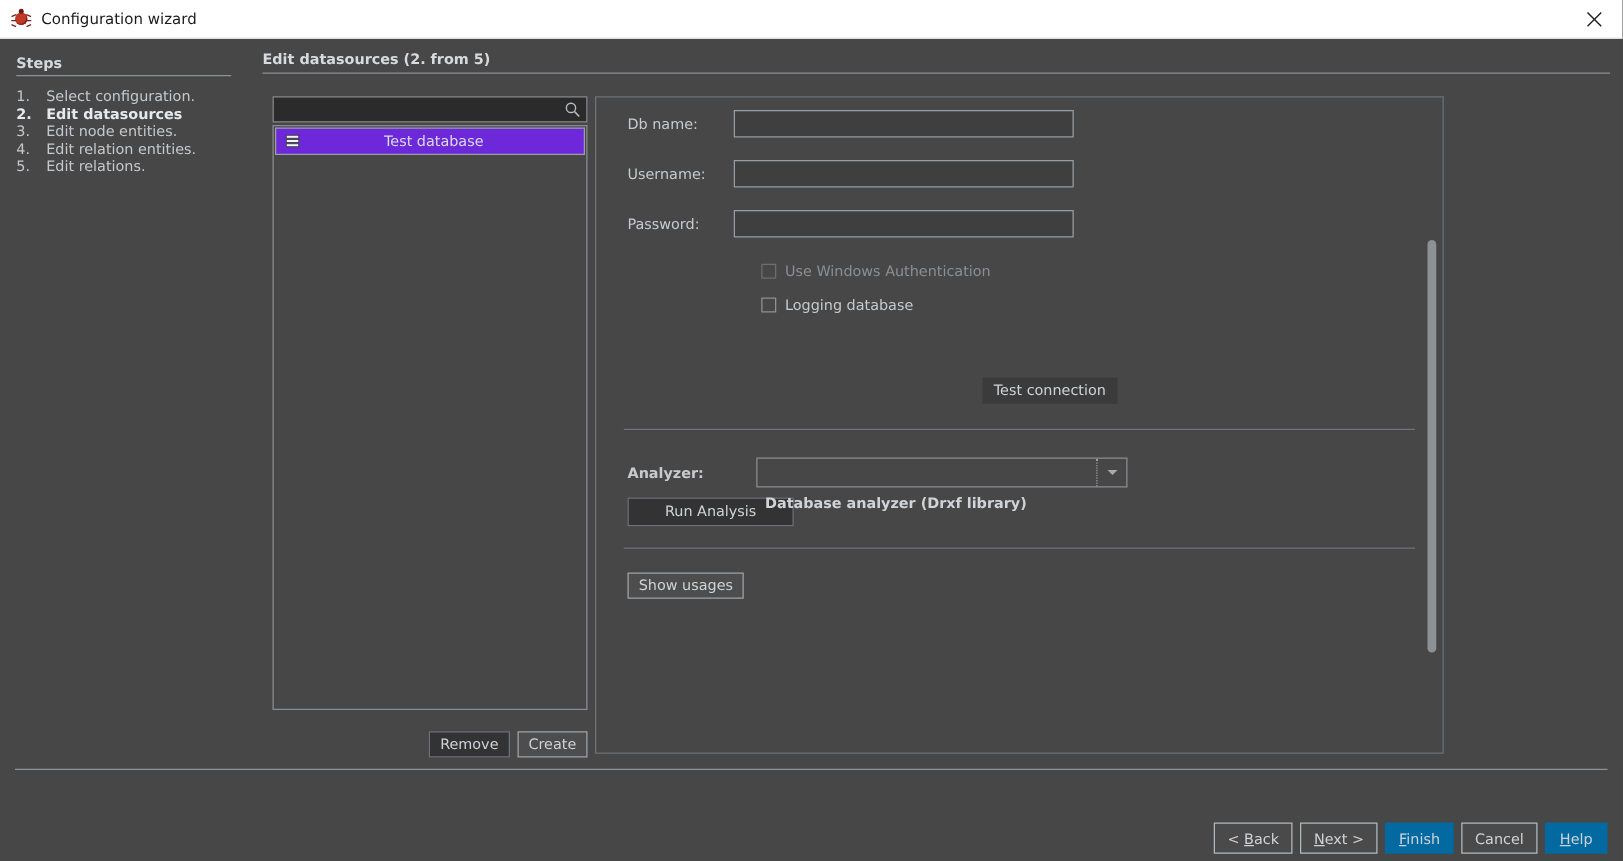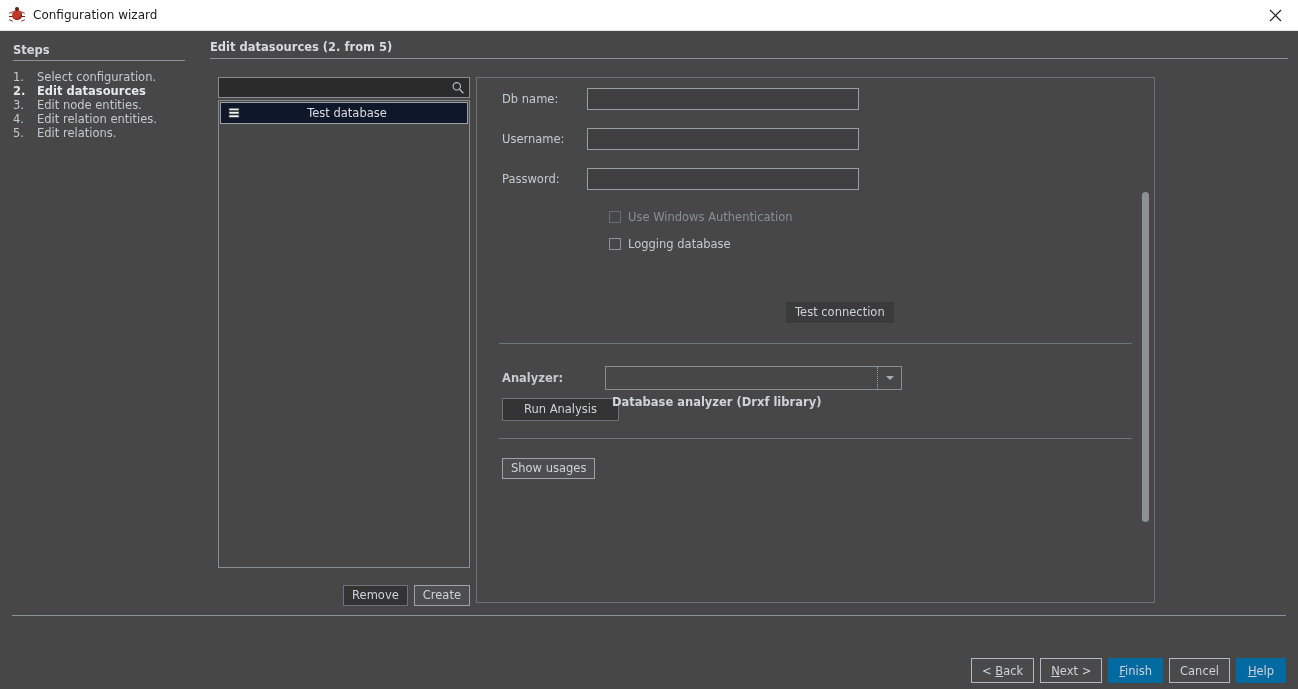--- a/index.html
+++ b/index.html
@@ -168,21 +168,21 @@
     background: #474747;
     border: 1px solid #8a8d90;
     box-sizing: border-box;
     overflow: hidden;
   }
   .list-item {
     height: 22px;
     margin: 1px;
     display: flex;
     align-items: center;
-    background: #0f172a;
+    background: #6d28d9;
     border: 1px solid #9aa0a4;
     box-sizing: border-box;
     position: relative;
   }
   .list-item .db-icon {
     width: 14px; height: 14px;
     margin-left: 6px;
     flex: none;
   }
   .list-item .item-label {
@@ -334,21 +334,21 @@
     justify-content: center;
   }
   .caret {
     width: 0; height: 0;
     border-left: 4px solid transparent;
     border-right: 4px solid transparent;
     border-top: 4px solid #a8acb0;
   }
   .run-analysis-wrap { margin: 8px 0 0 25px; }
   .run-analysis {
-    width: 117px;
+    width: 133px;
     height: 23px;
     text-align: center;
   }
   .show-usages-wrap { margin: 19px 0 0 25px; }
 
   
   .vscroll {
     position: absolute;
     right: 1px; top: 1px;
     width: 15px; bottom: 1px;

